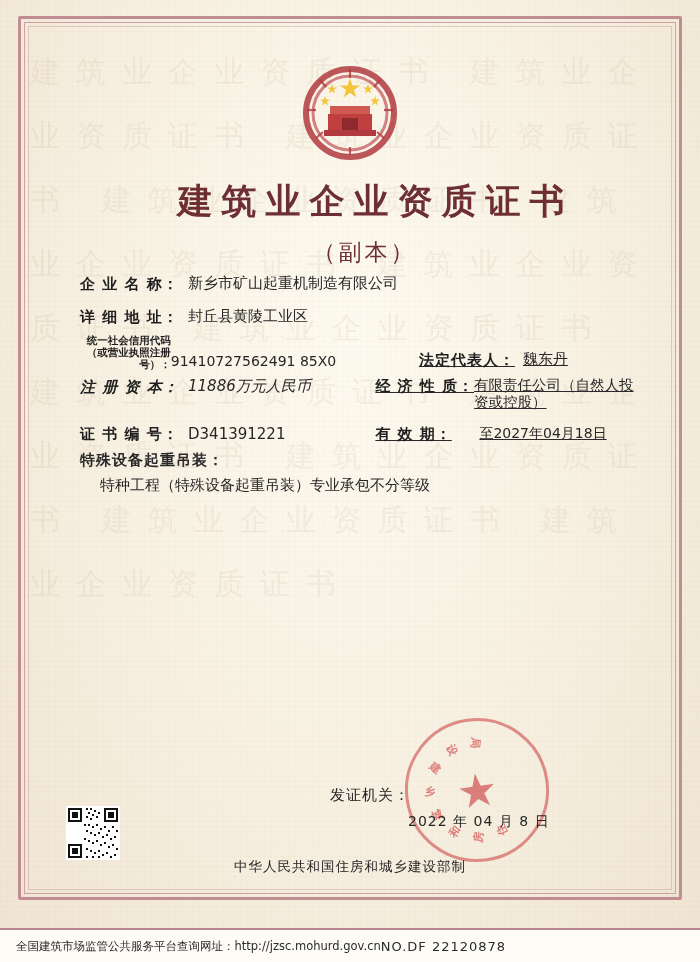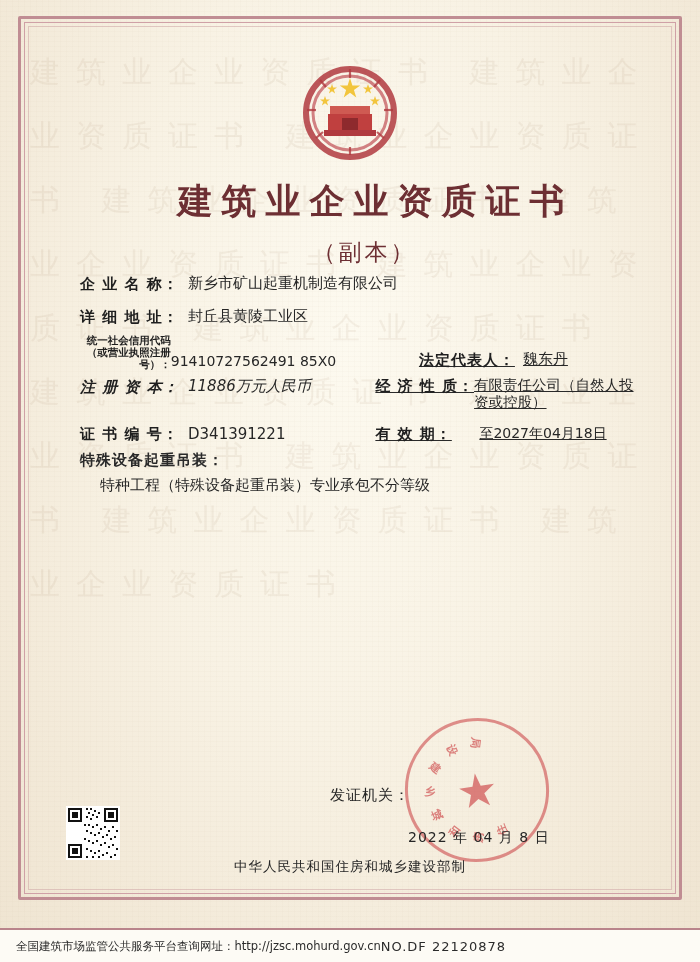--- a/index.html
+++ b/index.html
@@ -213,21 +213,21 @@
   
   .issue {
     position: absolute;
     left: 330px;
     top: 786px;
     font-family: "DejaVu Sans", sans-serif;
     font-size: 15px;
     color: #262626;
     letter-spacing: 1px;
   }
-  .issue-authority { margin-bottom: 24px; }
+  .issue-authority { margin-bottom: 8px; }
   .issue-date { margin-left: 78px; font-size: 14px; }
   .footer-ministry {
     position: absolute;
     left: 0; right: 0;
     top: 858px;
     text-align: center;
     font-family: "DejaVu Sans", sans-serif;
     font-size: 13.5px;
     color: #262626;
     letter-spacing: 1px;

